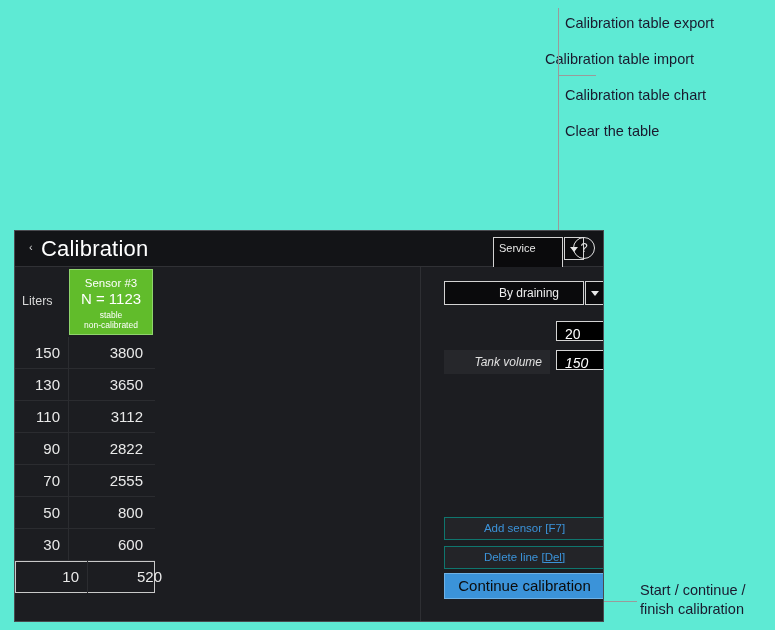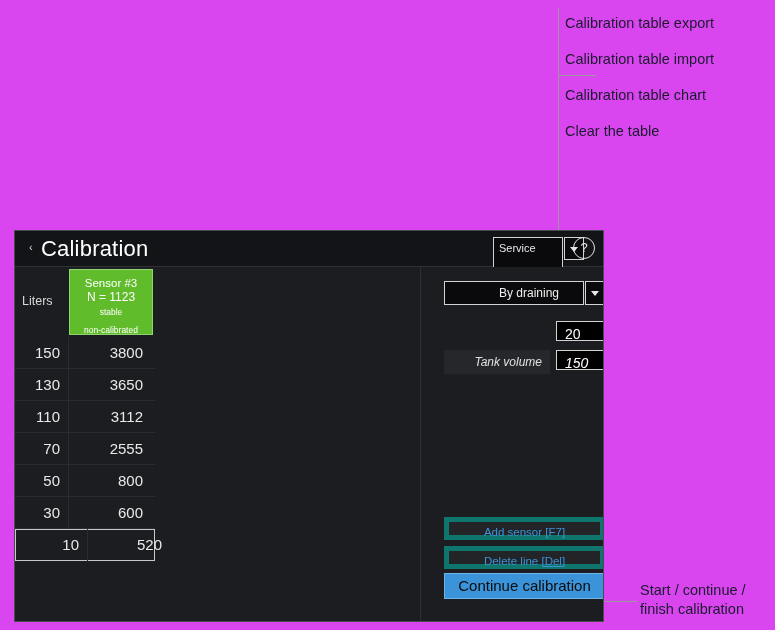--- a/index.html
+++ b/index.html
@@ -6,21 +6,21 @@
     margin: 0;
     padding: 0;
     background: #ffffff;
     font-family: "Liberation Sans", sans-serif;
   }
   #root {
     position: relative;
     width: 775px;
     height: 630px;
     overflow: hidden;
-    background: #d946ef;
+    background: #5eead4;
   }
 
   
   .callout {
     position: absolute;
     color: #1a1a2e;
     font-size: 14.5px;
     font-family: "Liberation Sans", sans-serif;
     white-space: nowrap;
     line-height: 18px;
@@ -182,23 +182,23 @@
     top: 2px;
     width: 84px;
     height: 66px;
     background: #61bc2b;
     border: 1px solid #8fd46c;
     box-sizing: border-box;
     text-align: center;
     color: #ffffff;
   }
   #sensor-card .s-name { margin-top: 7px; font-size: 11.5px; }
-  #sensor-card .s-n { font-size: 12px; margin-top: 1px; }
+  #sensor-card .s-n { font-size: 15px; margin-top: 1px; }
   #sensor-card .s-stat { font-size: 8.5px; margin-top: 3px; }
-  #sensor-card .s-cal { font-size: 8.5px; margin-top: 8px; }
+  #sensor-card .s-cal { font-size: 8.5px; margin-top: 0; }
 
   #rows {
     position: absolute;
     left: 0;
     top: 70px;
     width: 140px;
   }
   .row {
     position: relative;
     height: 32px;
@@ -316,40 +316,40 @@
     left: 22px;
     width: 161px;
     height: 23px;
     box-sizing: border-box;
     text-align: center;
     font-size: 11.5px;
     line-height: 21px;
   }
   .btn.outline {
     background: #232428;
-    border: 5px solid #0f766e;
+    border: 1px solid #0f766e;
     color: #3b93d9;
   }
   .btn.primary {
     background: #3b93d9;
     border: 1px solid #6fb2e6;
     color: #0c0c0c;
     font-size: 15px;
     height: 26px;
     line-height: 24px;
   }
   .btn u { text-decoration: underline; }
 </style>
 </head>
 <body>
 
 <div id="root">
 
   <div class="callout" style="left:565px; top:14px;">Calibration table export</div>
-  <div class="callout" style="left:565px; top:50px;">Calibration table import</div>
+  <div class="callout" style="left:545px; top:50px;">Calibration table import</div>
   <div class="callout" style="left:565px; top:86px;">Calibration table chart</div>
   <div class="callout" style="left:565px; top:122px;">Clear the table</div>
 
   <div class="leader-v" style="left:558px; top:8px; height:230px;"></div>
   <div class="leader-h" style="left:558px; top:75px; width:38px;"></div>
   <div class="leader-arrow" style="left:554px; top:231px;"></div>
 
   <div class="callout" style="left:640px; top:581px;">Start / continue /</div>
   <div class="callout" style="left:640px; top:600px;">finish calibration</div>
   <div class="leader-h" style="left:592px; top:601px; width:45px;"></div>
@@ -393,20 +393,24 @@
           </div>
           <div class="row">
             <div class="cell liters">130</div>
             <div class="cell value">3650</div>
           </div>
           <div class="row">
             <div class="cell liters">110</div>
             <div class="cell value">3112</div>
           </div>
           <div class="row">
+            <div class="cell liters">90</div>
+            <div class="cell value">2822</div>
+          </div>
+          <div class="row">
             <div class="cell liters">70</div>
             <div class="cell value">2555</div>
           </div>
           <div class="row">
             <div class="cell liters">50</div>
             <div class="cell value">800</div>
           </div>
           <div class="row">
             <div class="cell liters">30</div>
             <div class="cell value">600</div>

